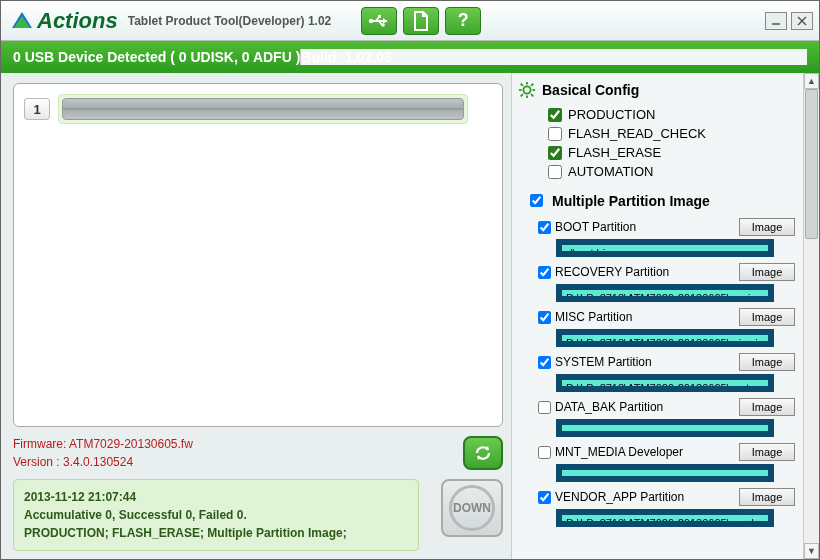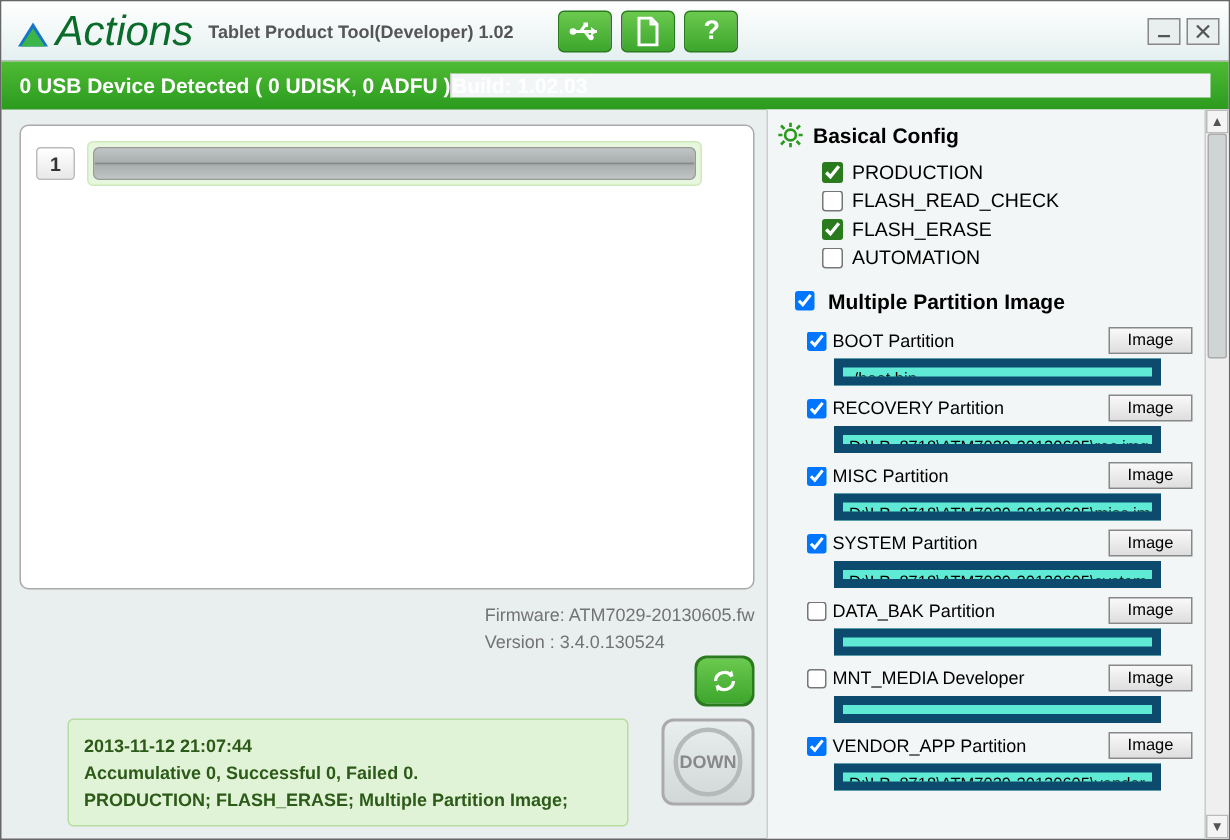--- a/index.html
+++ b/index.html
@@ -16,23 +16,23 @@
 
   
   .titlebar {
     height:40px;
     background: linear-gradient(to bottom, #ffffff 0%, #e5f0f0 100%);
     display:flex; align-items:center;
     padding:0 6px 0 8px;
     border-bottom:1px solid #bbb;
   }
   .logo {
-    display:flex; align-items:flex-end;
-    font-weight:normal; font-style:italic;
-    color:#0a6b2a; font-size:28px;
+    display:flex; align-items:flex-start;
+    font-weight:bold; font-style:italic;
+    color:#0a6b2a; font-size:22px;
     margin-right:10px;
   }
   .logo svg { margin-right:2px; }
   .title {
     color:#555; font-size:12px; font-weight:bold;
     flex:0 0 auto;
   }
   .title-icons { display:flex; gap:6px; margin-left:30px; }
   .ti-btn {
     width:36px; height:28px;
@@ -100,22 +100,22 @@
   }
   .progress-wrap {
     background:#e6f7dd;
     border:1px solid #cdeabb;
     border-radius:4px;
     padding:3px;
     width:410px;
   }
 
   .fw-block {
-    font-size:12px; color:#737373;
-    display:flex; align-items:flex-end;flex-direction:column;
+    font-size:12px; color:#b91c1c;
+    display:flex; align-items:center;
   }
   .fw-text { flex:1; line-height:1.5; }
 
   .btn-refresh, .btn-down {
     border:2px solid #aaa;
     border-radius:8px;
     background:linear-gradient(to bottom,#e8eded,#d2d8d8);
     display:flex; align-items:center; justify-content:center;
   }
   .btn-refresh {
@@ -137,21 +137,21 @@
   .summary {
     background:#e1f3d6;
     border:1px solid #b6dca0;
     border-radius:4px;
     padding:8px 10px;
     font-size:12px; color:#2c5a18;
     font-weight:bold;
     line-height:1.5;
     flex:1;
   }
-  .bottom-row { display:flex; gap:22px; align-items:stretch;margin-left:32px; }
+  .bottom-row { display:flex; gap:22px; align-items:stretch; }
 
   
   .right {
     flex:1;
     border-left:1px solid #ccc;
     background:#f3f6f6;
     display:flex;
     min-width:0;
   }
   .config-scroll {

